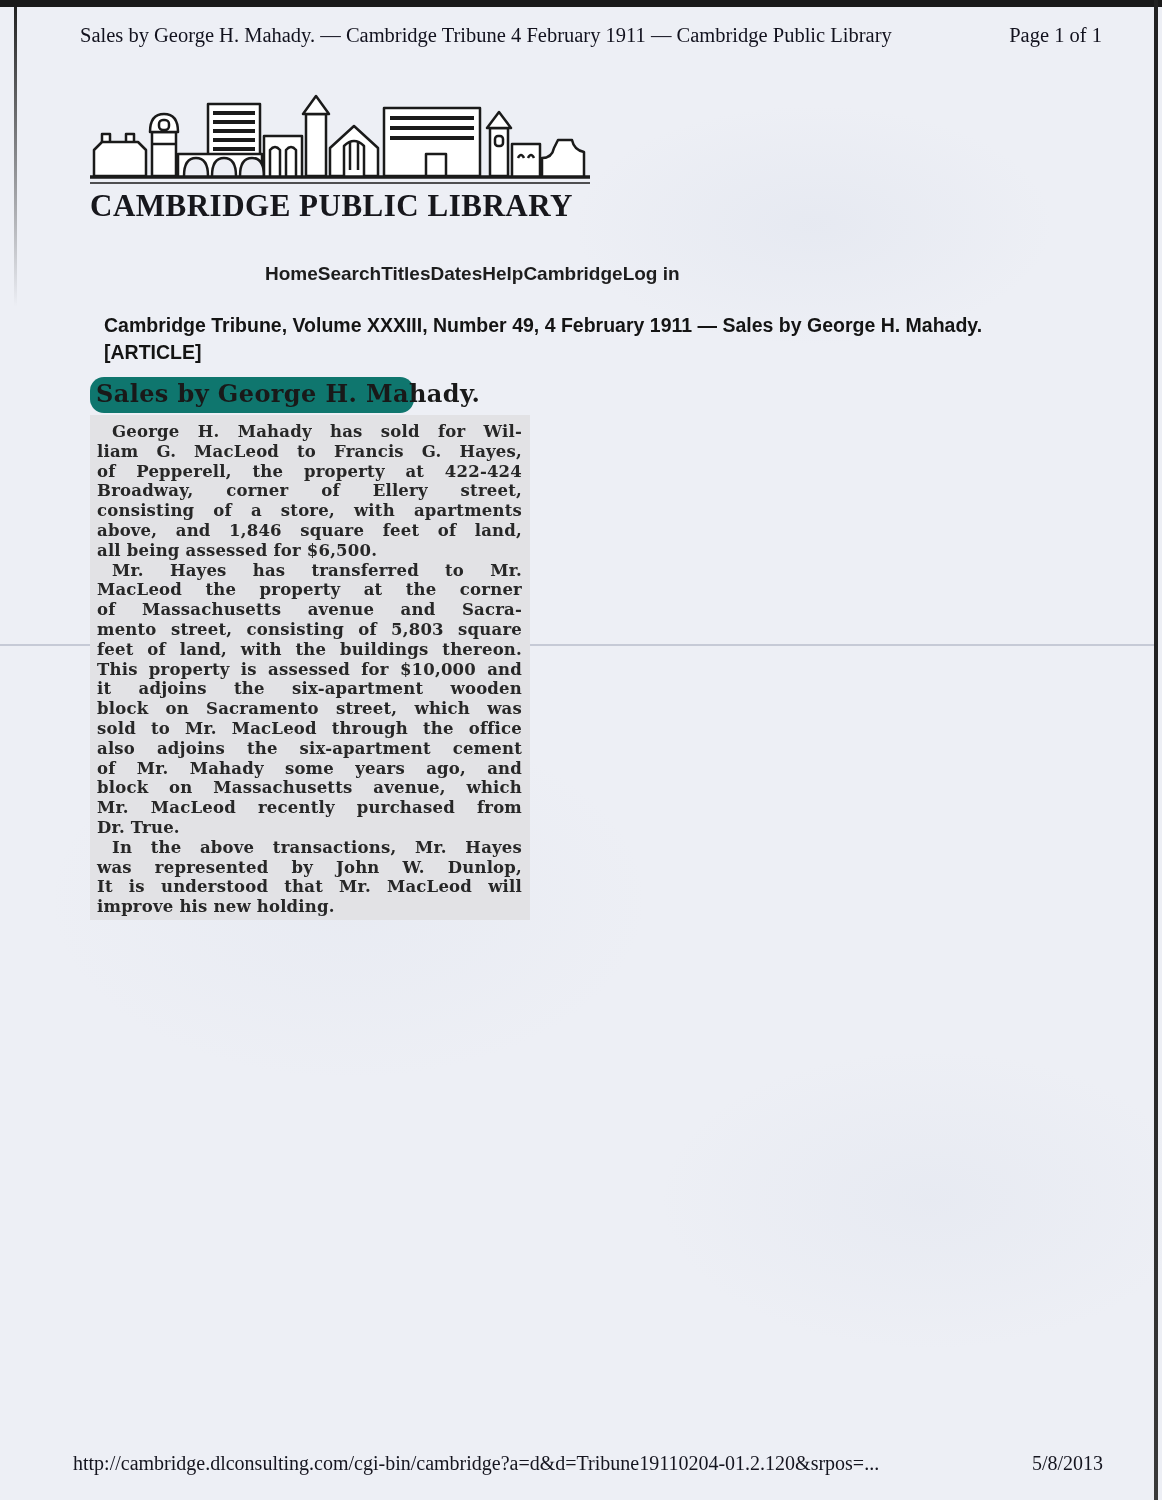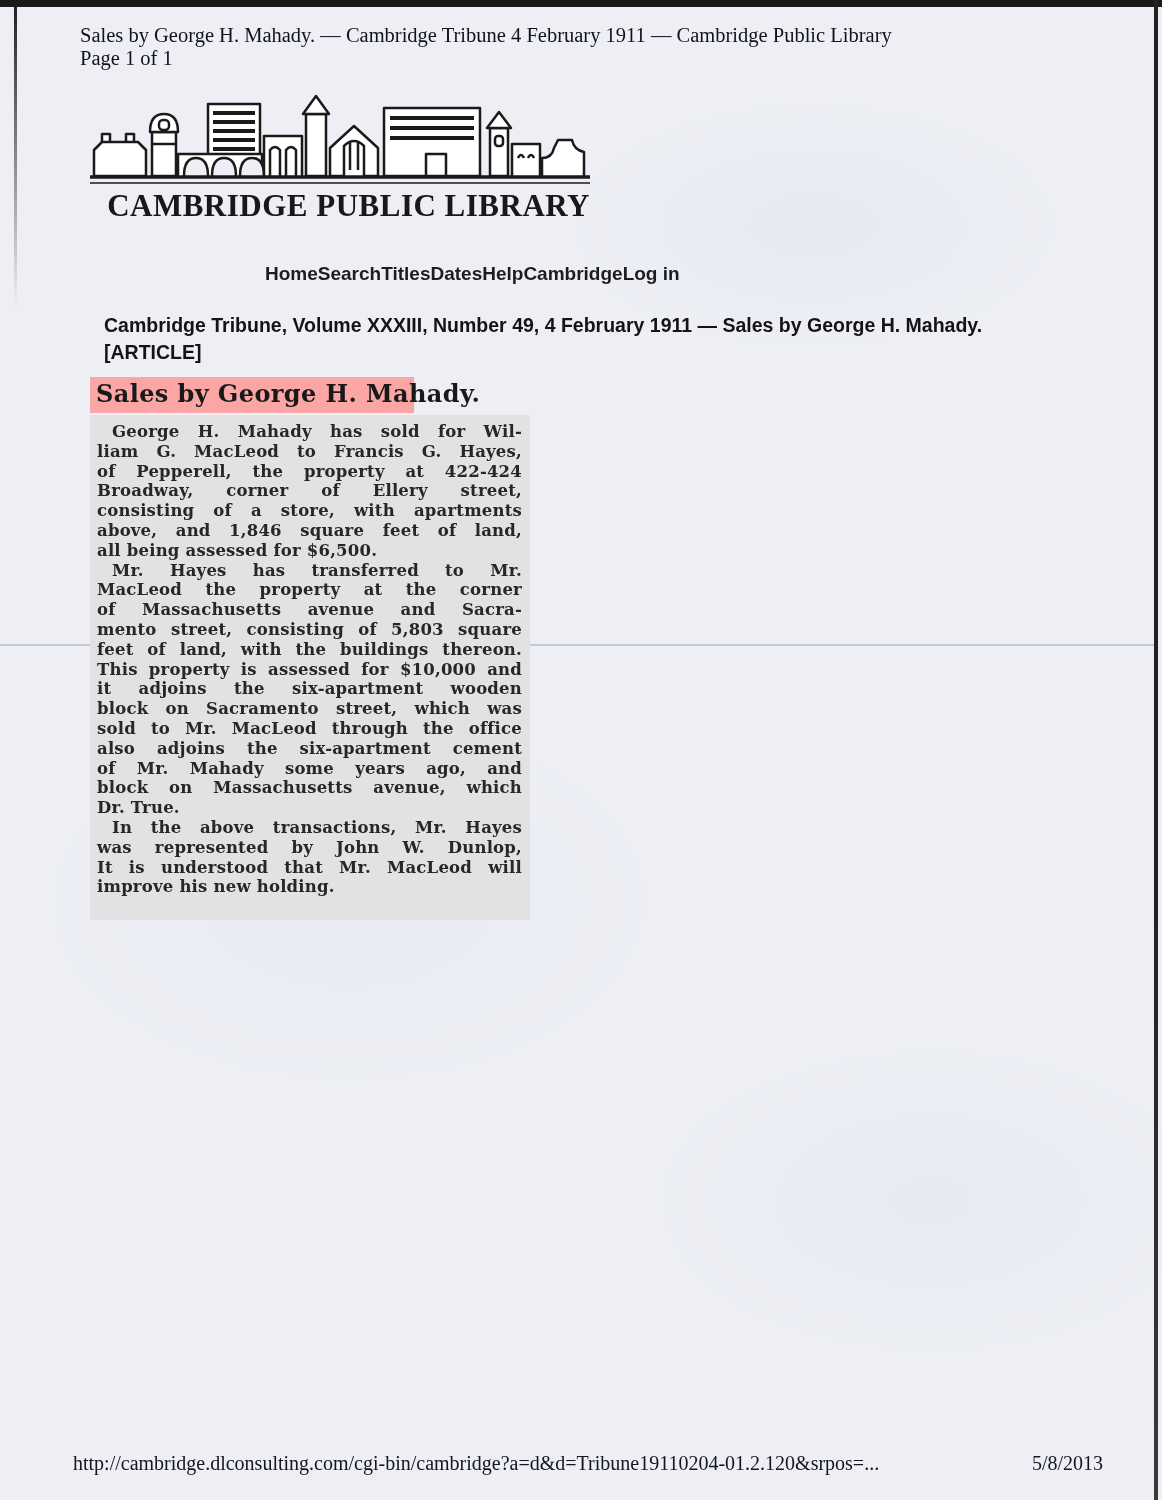--- a/index.html
+++ b/index.html
@@ -21,56 +21,56 @@
   .scan-line-right { position:absolute; left:1154px; top:0; width:4px; height:100%;
                      background:linear-gradient(#222 60%, #3a3a3a); }
   .scan-line-left  { position:absolute; left:14px; top:7px; width:3px; height:300px;
                      background:linear-gradient(#222, rgba(34,34,34,0)); }
   .fold-line { position:absolute; left:0; top:644px; width:1154px; height:2px;
                background:rgba(165,172,188,.55); }
 
   .print-header{
     position:absolute; left:80px; top:24px; width:1022px;
     display:flex; justify-content:space-between;
-    font-size:20.5px; color:#12121e; white-space:nowrap;flex-direction:column;
+    font-size:20.5px; color:#12121e; white-space:nowrap;
   }
   .print-footer{
     position:absolute; left:73px; top:1452px; width:1030px;
     display:flex; justify-content:space-between;
     font-size:20px; color:#15151f; white-space:nowrap;
   }
 
   .logo { position:absolute; left:90px; top:92px; width:500px; }
   .logo svg { display:block; }
   .logo-text{
-    margin-top:2px; text-align:right; width:500px;
+    margin-top:2px; text-align:left; width:500px;
     font-family:"Liberation Serif", serif; font-weight:bold;
     font-size:31px; letter-spacing:.5px; color:#17171c; white-space:nowrap;
   }
 
   .nav{
     position:absolute; left:265px; top:263px; width:790px;
     display:flex; justify-content:flex-start;
     font-family:"Liberation Sans", sans-serif; font-weight:bold;
     font-size:19px; color:#1d1d1d;
   }
   .nav a { color:#1d1d1d; text-decoration:none; cursor:pointer; }
 
   .doc-title{
     position:absolute; left:104px; top:312px; width:940px;
     font-family:"Liberation Sans", sans-serif; font-weight:bold;
     font-size:19.5px; line-height:27px; color:#141414;
   }
 
   .clip-headline{
     position:absolute; left:90px; top:377px; width:324px; height:36px;
-    background:#fca5a5;
+    background:#0f766e;
     font-family:"DejaVu Serif", serif; font-weight:bold;
     font-size:24px; color:#191919; letter-spacing:.4px;
-    padding:2px 0 4px 6px; box-sizing:border-box; white-space:nowrap;
+    padding:2px 0 4px 6px; box-sizing:border-box; white-space:nowrap;border-radius:14px;
   }
   .clip-body{
     position:absolute; left:90px; top:415px; width:440px; height:505px;
     background:#e2e2e5;
     padding:7px 8px 0 7px; box-sizing:border-box;
     font-family:"DejaVu Serif", serif; font-weight:bold;
     font-size:16.5px; color:#272727; letter-spacing:.2px;
   }
   .news-line{ height:19.8px; line-height:19.8px; text-align:justify; text-align-last:justify; overflow:visible; }
   .news-line.first{ padding-left:15px; }
@@ -184,20 +184,21 @@
         <div class="news-line">of Massachusetts avenue and Sacra-</div>
         <div class="news-line">mento street, consisting of 5,803 square</div>
         <div class="news-line">feet of land, with the buildings thereon.</div>
         <div class="news-line">This property is assessed for $10,000 and</div>
         <div class="news-line">it adjoins the six-apartment wooden</div>
         <div class="news-line">block on Sacramento street, which was</div>
         <div class="news-line">sold to Mr. MacLeod through the office</div>
         <div class="news-line">also adjoins the six-apartment cement</div>
         <div class="news-line">of Mr. Mahady some years ago, and</div>
         <div class="news-line">block on Massachusetts avenue, which</div>
+        <div class="news-line">Mr. MacLeod recently purchased from</div>
         <div class="news-line last">Dr. True.</div>
       </div>
     <div>
         <div class="news-line first">In the above transactions, Mr. Hayes</div>
         <div class="news-line">was represented by John W. Dunlop,</div>
         <div class="news-line">It is understood that Mr. MacLeod will</div>
         <div class="news-line last">improve his new holding.</div>
       </div>
   </div>
 

